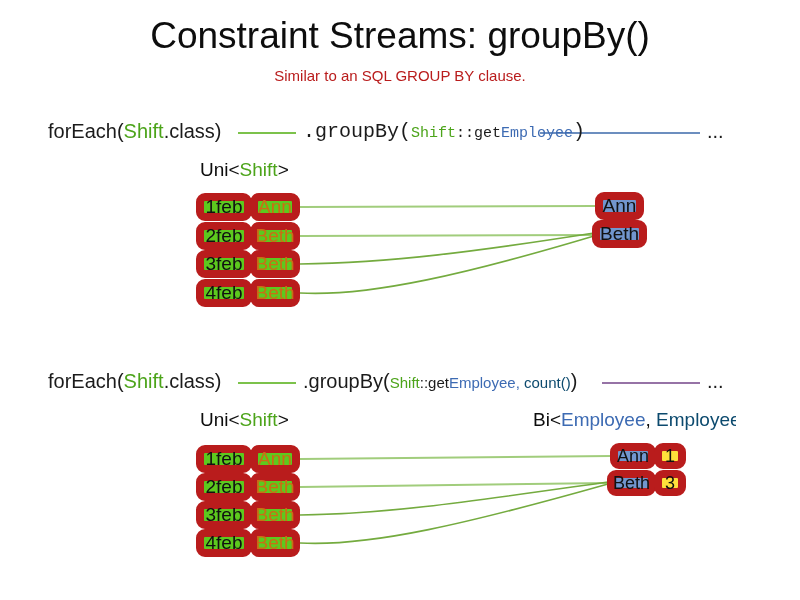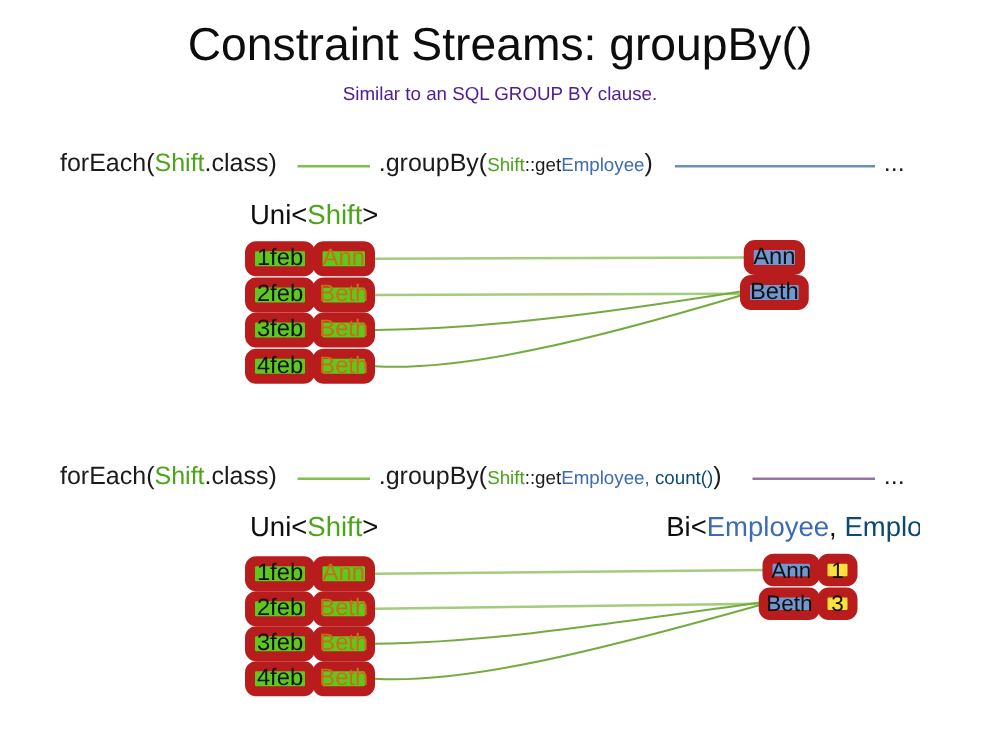--- a/index.html
+++ b/index.html
@@ -1,26 +1,26 @@
 <!DOCTYPE html>
 <html><head>
 <meta charset="utf-8">
 <style>
   html,body{margin:0;padding:0;background:#fff;}
   .slide{position:relative;width:736px;height:600px;background:#ffffff;overflow:hidden;
          font-family:"Liberation Sans",sans-serif;color:#151515;}
   .abs{position:absolute;}
   .title{top:15px;left:0;width:800px;text-align:center;font-size:37px;line-height:1.15;color:#0d0d0d;}
-  .subtitle{top:67px;left:0;width:800px;text-align:center;font-size:15px;color:#4c1d95;}
+  .subtitle{top:67px;left:0;width:800px;text-align:center;font-size:15px;color:#b91c1c;}
   .code-row{font-size:20px;white-space:nowrap;color:#1b1b1b;}
   .code-row .small{font-size:15px;}
   .green-t{color:#4CA41A;}
   .blue-t{color:#3D6BB3;}
   .gold-t{color:#0c4a6e;}
-  .dia-label{font-size:22px;white-space:nowrap;color:#0d0d0d;}
+  .dia-label{font-size:19px;white-space:nowrap;color:#0d0d0d;}
   .cell{box-sizing:border-box;border:8px solid #b91c1c;border-radius:9px;background:#5DC91E;
         display:flex;align-items:center;justify-content:center;font-size:19px;color:#111;}
   .name-cell{color:#CB6D15;margin-left:-2px;}
   .shift-row{display:flex;}
   .group-row{display:flex;}
   .blue-box{background:#7296CE;}
   .yellow-box{background:#FFE13B;margin-left:-2px;}
   .s2box{font-size:18px;}
   svg{position:absolute;top:0;left:0;}
 </style>
@@ -47,21 +47,21 @@
     <path d="M300 515 C390 514, 480 500, 608 482" fill="none" stroke-width="1.6" stroke="#74AB3F"></path>
     <path d="M300 543 C370 547, 470 523, 608 484" fill="none" stroke-width="1.6" stroke="#74AB3F"></path>
   </svg>
 
   <div class="abs title">Constraint Streams: groupBy()</div>
   <div class="abs subtitle">Similar to an SQL GROUP BY clause.</div>
 
   <div class="abs code-row" style="top:120px;left:48px;">
     <span>forEach(</span><span class="green-t">Shift</span><span>.class)</span>
   </div>
-  <div class="abs code-row" style="top:120px;left:303px;">
+  <div class="abs code-row" style="top:120px;left:303px;font-family:Liberation Mono, monospace;">
     <span>.groupBy(</span><span class="small green-t">Shift</span><span class="small">::get</span><span class="small blue-t">Employee</span><span>)</span>
   </div>
   <div class="abs code-row" style="top:120px;left:707px;">...</div>
 
   <div class="abs dia-label" style="top:159px;left:200px;">
     <span>Uni&lt;</span><span class="green-t">Shift</span><span>&gt;</span>
   </div>
 
   <div class="abs shift-row" style="top:193px;left:196px;">
     <div class="cell" style="width:56px;height:28px;">1feb</div>

